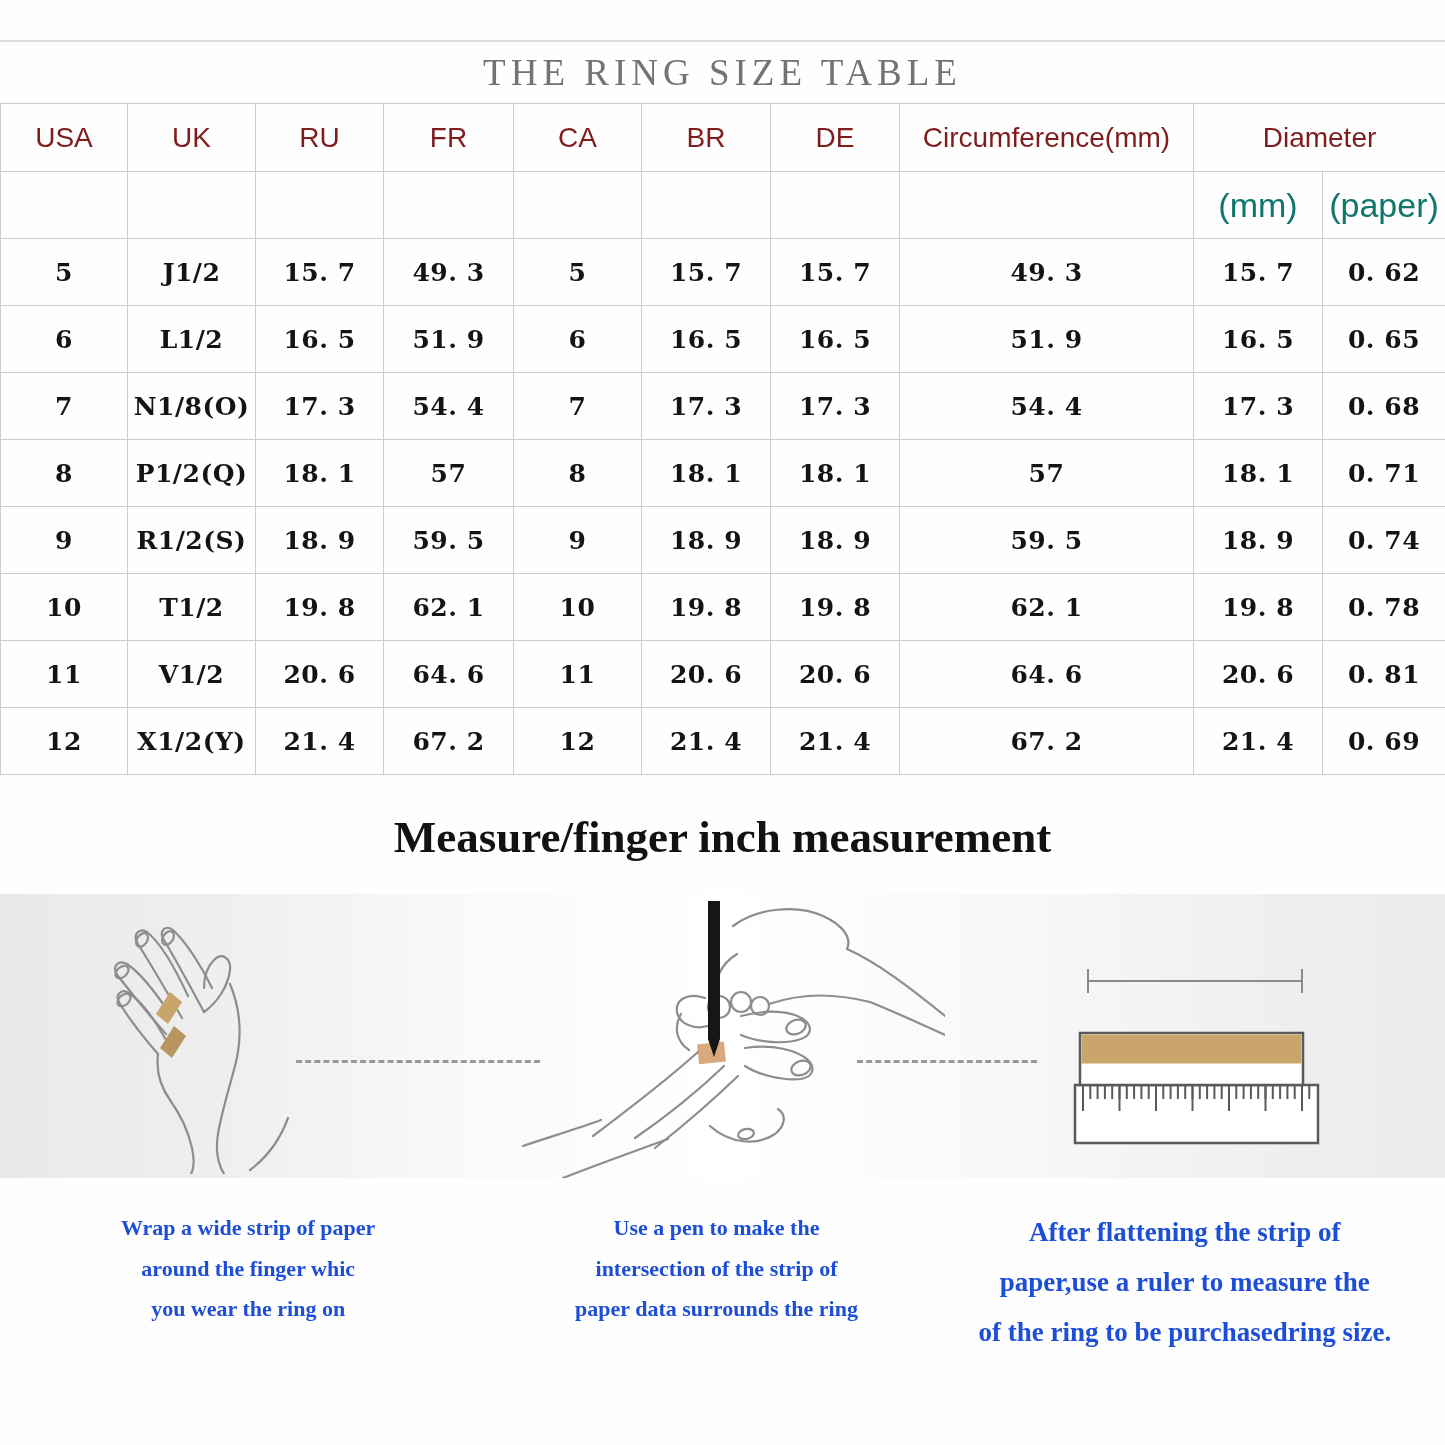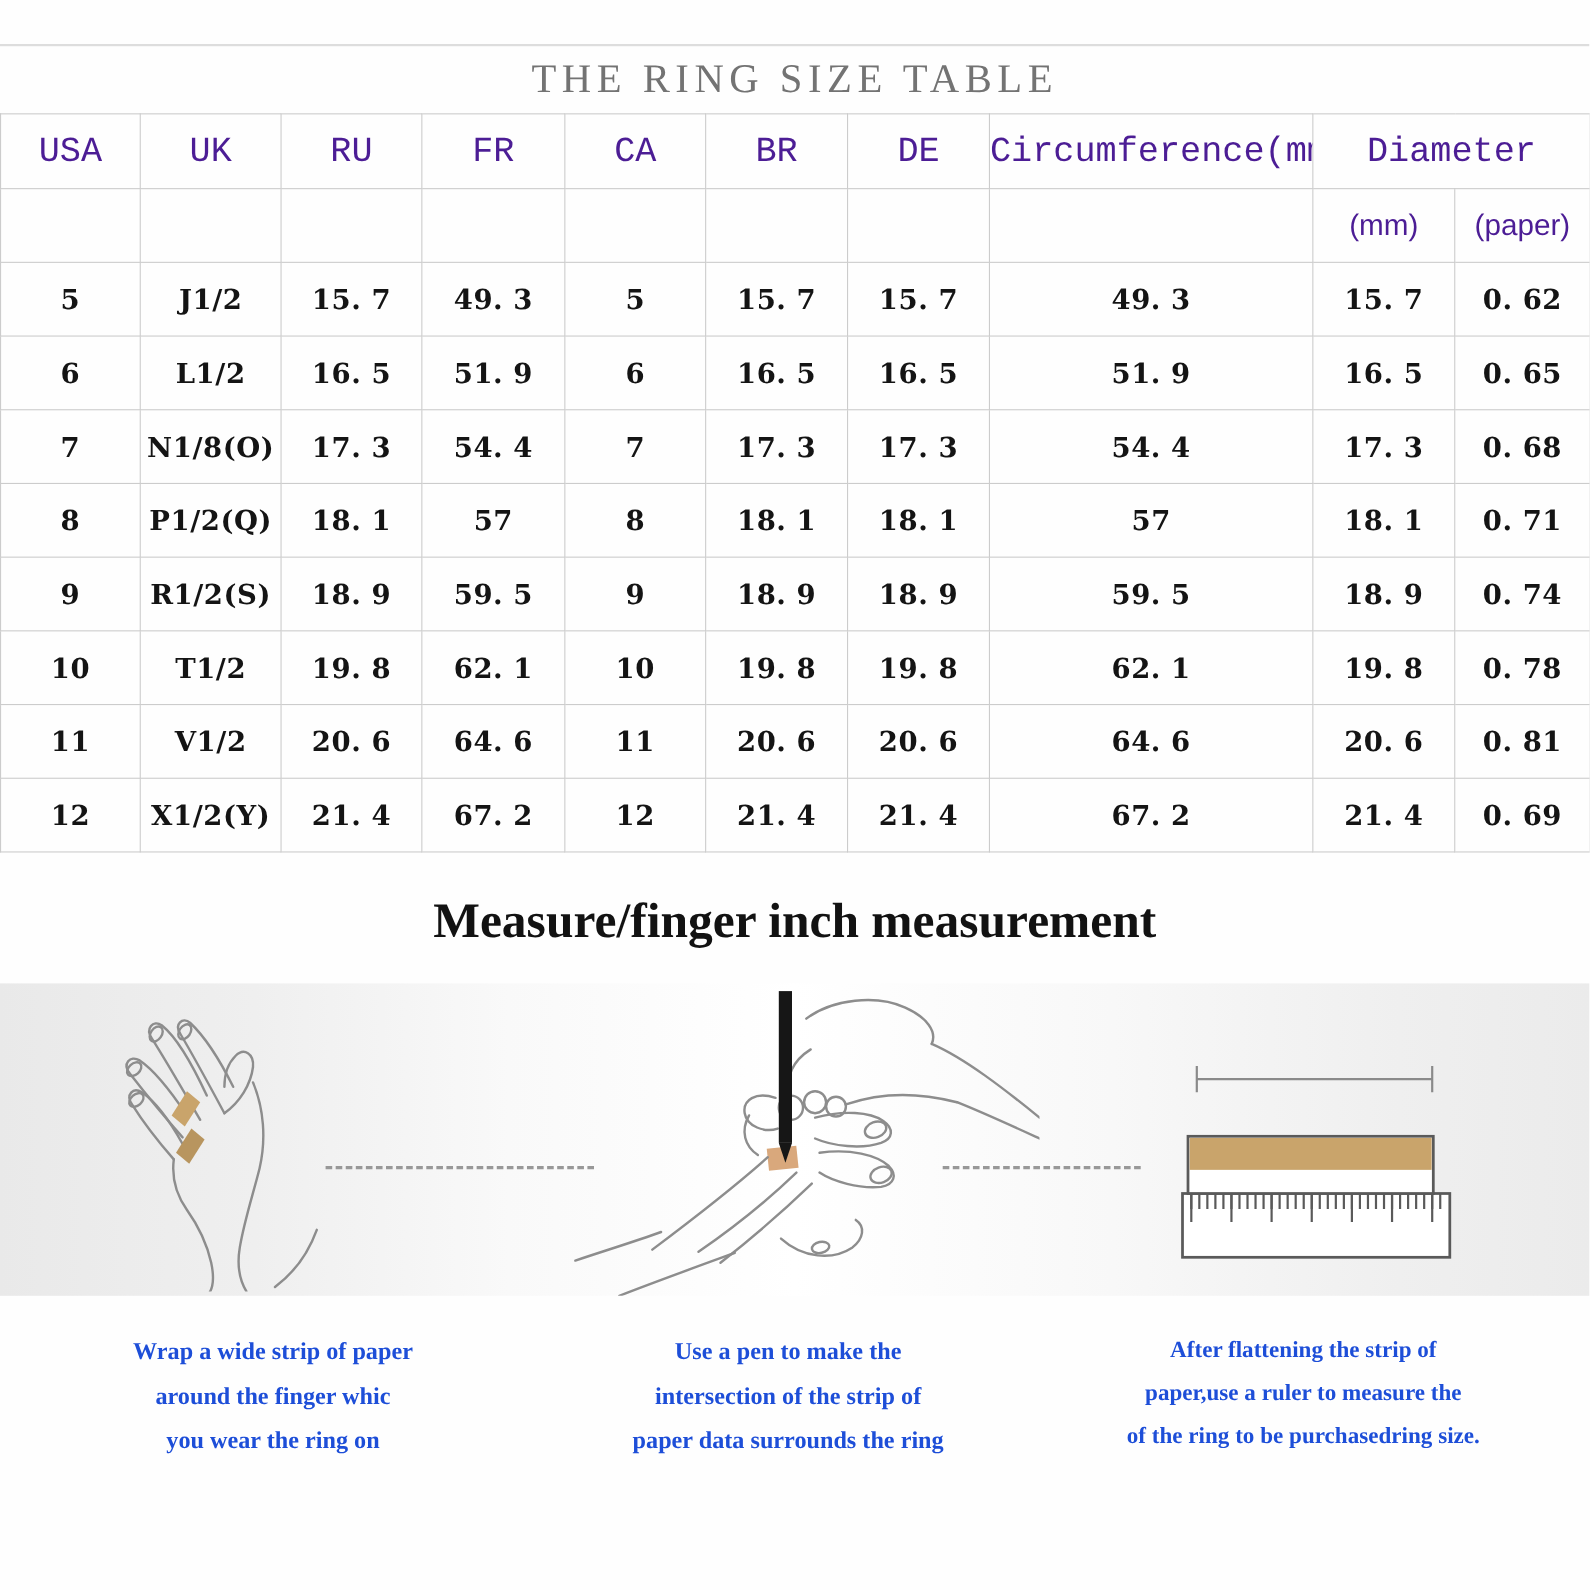--- a/index.html
+++ b/index.html
@@ -37,30 +37,30 @@
     border: 1px solid #cccccc;
     text-align: center;
     vertical-align: middle;
     padding: 0;
     overflow: hidden;
     white-space: nowrap;
   }
   tr.header-row    { height: 68px; }
   tr.subheader-row { height: 67px; }
   tr.header-row th {
-    font-family: Liberation Mono, monospace;
+    font-family: Liberation Sans, sans-serif;
     font-weight: 400;
-    font-size: 32px;
-    color: #4c1d95;
+    font-size: 28px;
+    color: #7f1d1d;
   }
   tr.subheader-row th {
     font-family: "Liberation Sans", sans-serif;
     font-weight: 400;
-    font-size: 27px;
-    color: #4c1d95;
+    font-size: 34px;
+    color: #0f766e;
   }
   tbody.size-body tr { height: 67px; }
   tbody.size-body td {
     font-family: "DejaVu Serif", serif;
     font-weight: 700;
     font-size: 25px;
     letter-spacing: 0.5px;
     color: #141414;
   }
 
@@ -100,21 +100,21 @@
   }
   .caption {
     flex: 1 1 0;
     text-align: center;
     font-family: "Liberation Serif", serif;
     font-weight: 600;
     font-size: 22px;
     line-height: 1.85;
     color: #1d4ed8;
   }
-  .caption-3 { padding-right: 26px; font-size: 21px; }
+  .caption-3 { padding-right: 26px; font-size: 27px; }
   .caption-1 { padding-left: 14px; }
 </style>
 </head>
 <body>
 
 <div class="page">
 
   <div class="top-rule"></div>
 
   <h1 class="main-title">THE RING SIZE TABLE</h1>

